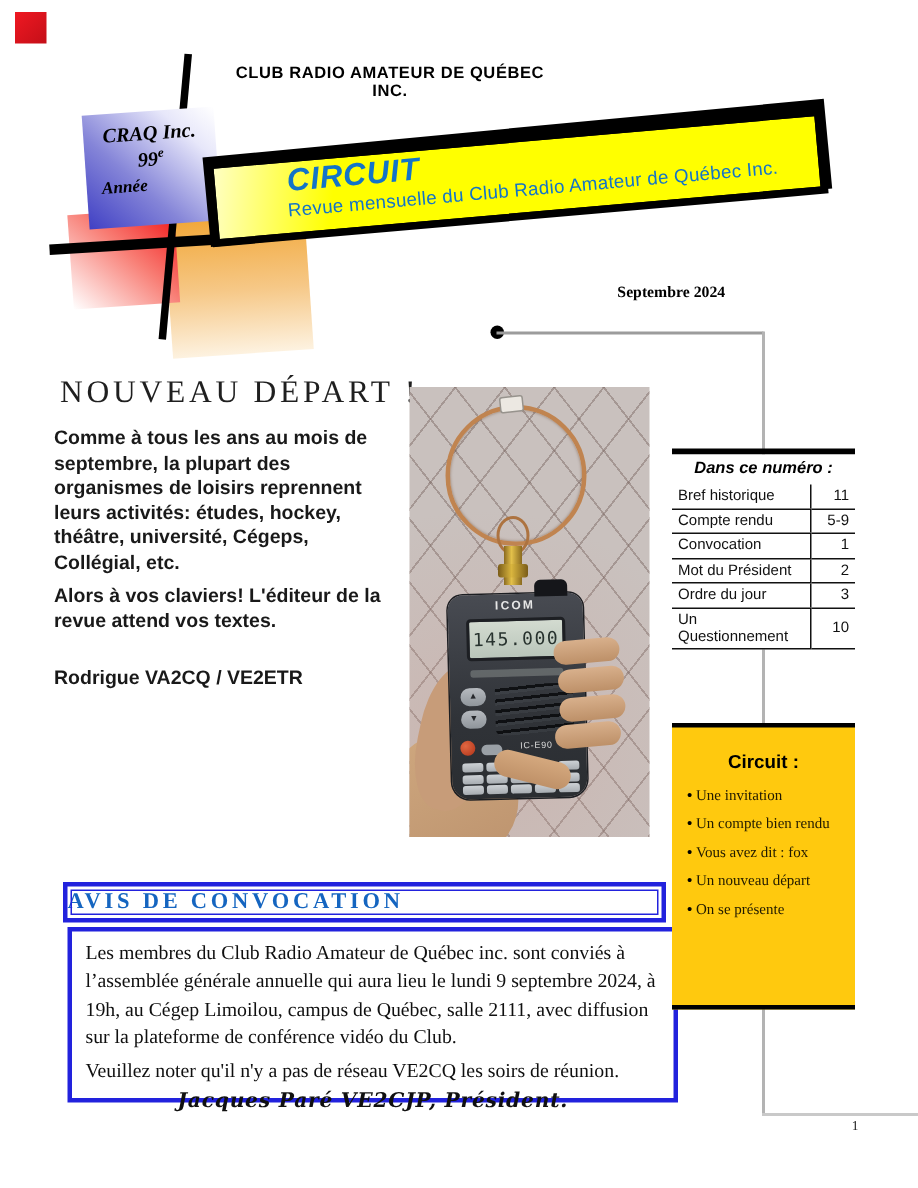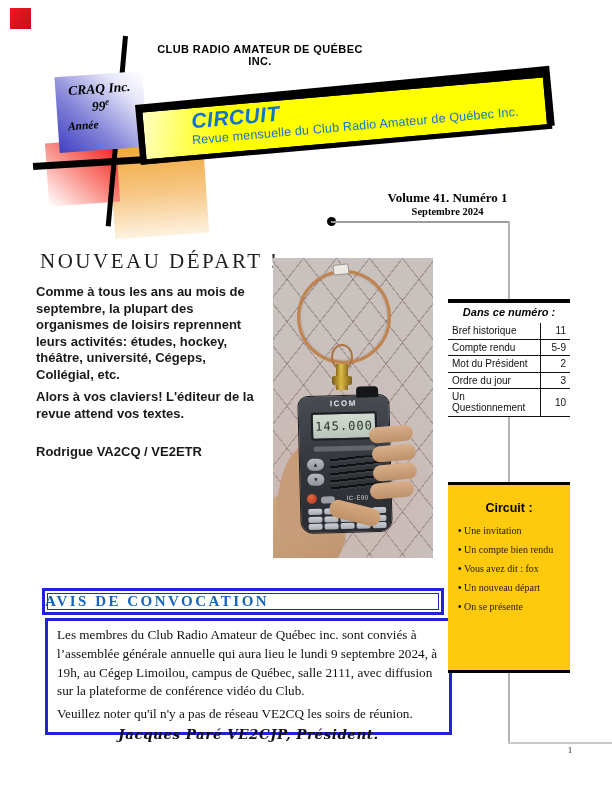--- a/index.html
+++ b/index.html
@@ -172,21 +172,20 @@
     <div class="craq-l1">CRAQ Inc.</div>
     <div class="craq-l2"><span>99</span><sup>e</sup></div>
     <div class="craq-l3">Année</div>
   </div>
   <div class="abs banner-frame"></div>
   <div class="abs banner">
     <div class="banner-title">CIRCUIT</div>
     <div class="banner-sub">Revue mensuelle du Club Radio Amateur de Québec Inc.</div>
   </div>
   <div class="abs issue">
-    <div class="issue-volume">Volume 41. Numéro 1</div>
     <div class="issue-date">Septembre 2024</div>
   </div>
 
   <div class="abs bullet"></div>
   <div class="abs leader-h"></div>
   <div class="abs leader-v"></div>
   <div class="abs footer-h"></div>
 
   <div class="abs article-title">NOUVEAU DÉPART !</div>
   <div class="abs article-body">
@@ -248,20 +247,24 @@
       <tbody>
           <tr>
             <td>Bref historique</td>
             <td class="pg">11</td>
           </tr>
       <tr>
             <td>Compte rendu</td>
             <td class="pg">5-9</td>
           </tr>
       <tr>
+            <td>Convocation</td>
+            <td class="pg">1</td>
+          </tr>
+      <tr>
             <td>Mot du Président</td>
             <td class="pg">2</td>
           </tr>
       <tr>
             <td>Ordre du jour</td>
             <td class="pg">3</td>
           </tr>
       <tr>
             <td>Un Questionnement</td>
             <td class="pg">10</td>

